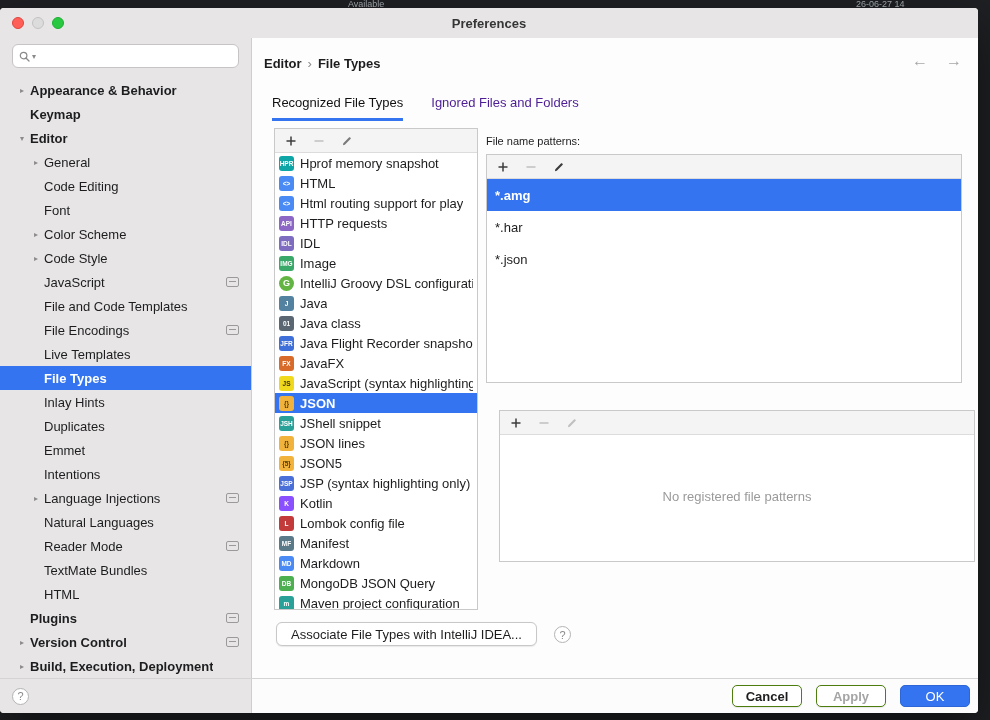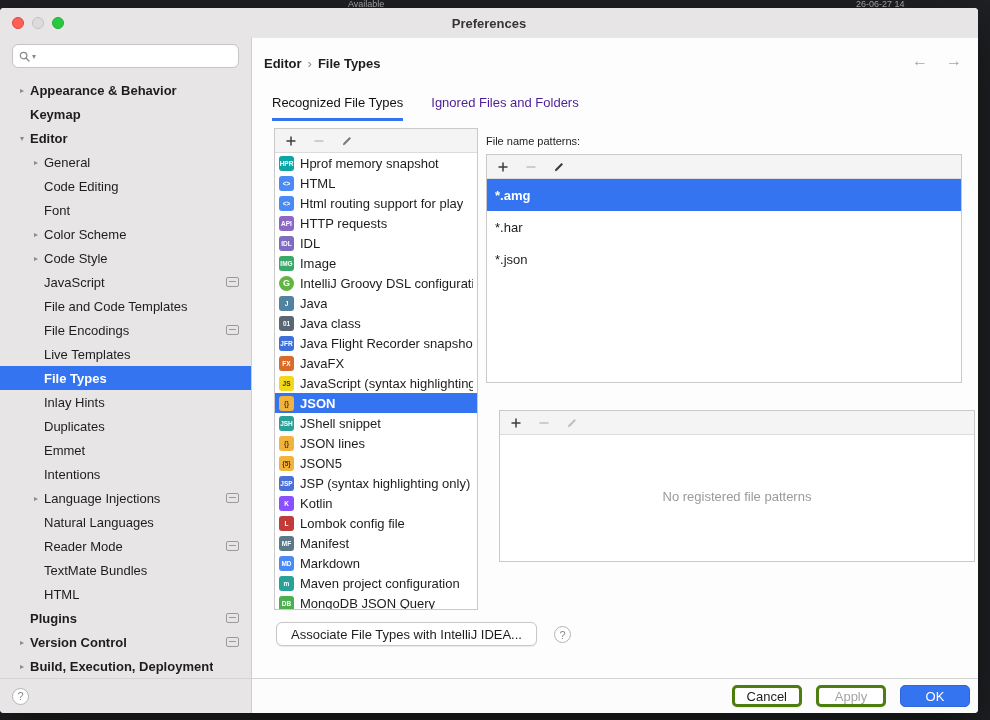--- a/index.html
+++ b/index.html
@@ -134,21 +134,21 @@
     display:flex; align-items:center; padding-left:12px;
   }
   .footer-right {
     flex:1; background:#fcfcfc; display:flex; align-items:center;
     justify-content:flex-end; gap:14px; padding-right:8px;
   }
   .btn {
     height:22px; min-width:70px; padding:0 12px; border-radius:5px; font-size:13px;
     display:flex; align-items:center; justify-content:center; font-family:inherit;
   }
-  .btn-secondary { background:#fff; border:3px solid #4d7c0f; color:#1d1d1f; box-shadow:0 0.5px 1px rgba(0,0,0,.08); }
+  .btn-secondary { background:#fff; border:1px solid #4d7c0f; color:#1d1d1f; box-shadow:0 0.5px 1px rgba(0,0,0,.08);font-weight:bold; }
   .btn-secondary.disabled { color:#a5a5a5; }
   .btn-primary { background:#3574f0; border:1px solid #2e66d8; color:#fff; }
 </style>
 </head>
 <body>
 
 <span class="bg-frag" style="left:348px; top:-1px;">Available</span>
 <span class="bg-frag" style="left:856px; top:-1px;">26-06-27 14</span>
 
 <div class="window">
@@ -402,26 +402,26 @@
             </div>
             <div class="ft-row">
               <span class="ft-icon" style="background: rgb(90, 122, 138); color: rgb(255, 255, 255);">MF</span>
               <span class="ft-label">Manifest</span>
             </div>
             <div class="ft-row">
               <span class="ft-icon" style="background: rgb(74, 138, 244); color: rgb(255, 255, 255);">MD</span>
               <span class="ft-label">Markdown</span>
             </div>
             <div class="ft-row">
+              <span class="ft-icon" style="background: rgb(76, 175, 80); color: rgb(255, 255, 255);">DB</span>
+              <span class="ft-label">MongoDB JSON Query</span>
+            </div>
+            <div class="ft-row">
               <span class="ft-icon" style="background: rgb(42, 161, 152); color: rgb(255, 255, 255);">m</span>
               <span class="ft-label">Maven project configuration</span>
-            </div>
-            <div class="ft-row">
-              <span class="ft-icon" style="background: rgb(76, 175, 80); color: rgb(255, 255, 255);">DB</span>
-              <span class="ft-label">MongoDB JSON Query</span>
             </div>
           </div>
       </div>
 
       <div class="panel-label fnp-label">File name patterns:</div>
       <div class="panel fnp-panel">
         <div class="panel-toolbar">
           <span class="tool-btn tool-enabled">
             <svg width="12" height="12" viewBox="0 0 12 12">
                 <path d="M5.25 1.5h1.5v3.75H10.5v1.5H6.75V10.5h-1.5V6.75H1.5v-1.5h3.75Z" fill="currentColor"></path>

